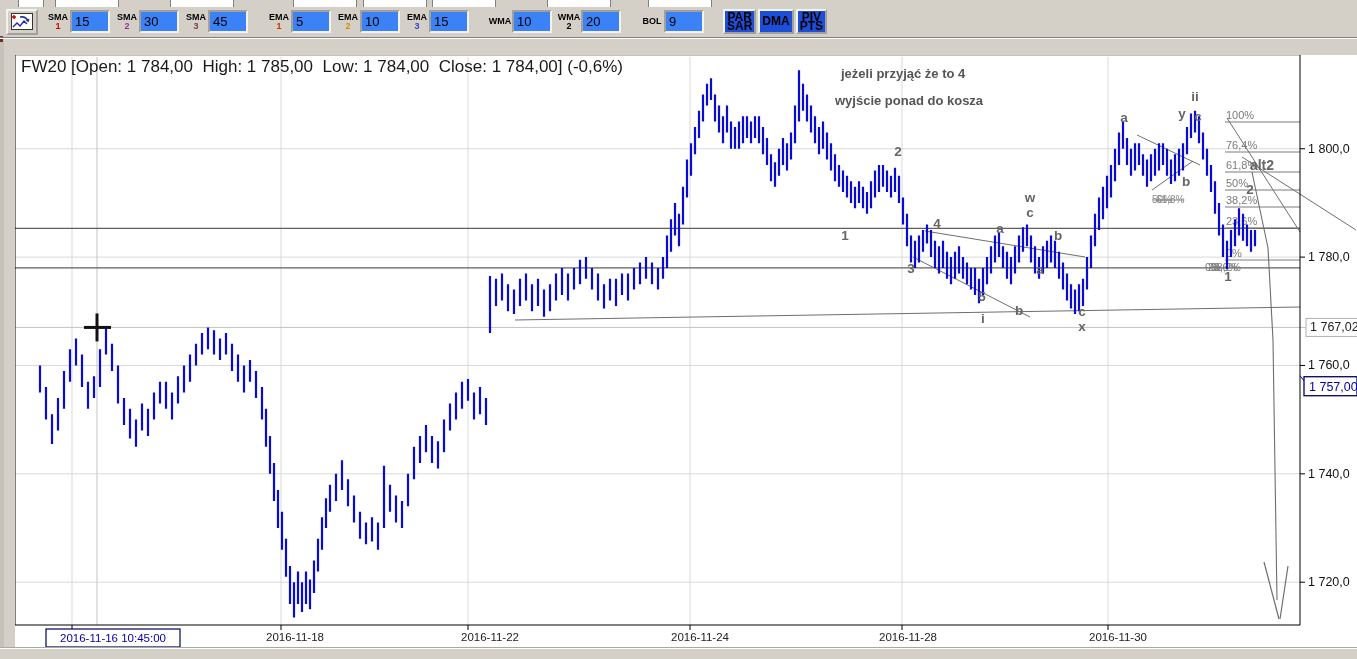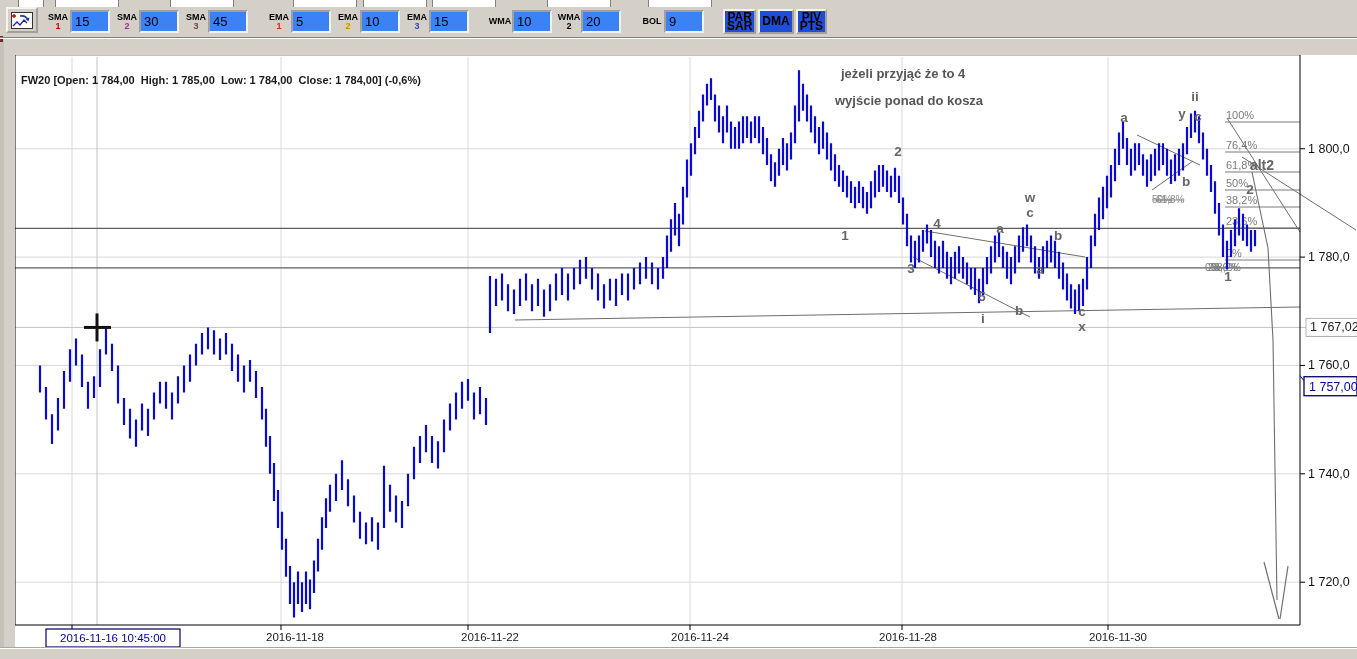--- a/index.html
+++ b/index.html
@@ -3,40 +3,40 @@
 <meta charset="utf-8">
 <style>
   html,body{margin:0;padding:0;background:#9a968e;}
   .screen{position:relative;width:1357px;height:659px;background:#d4d0c8;overflow:hidden;
           font-family:"Liberation Sans",sans-serif;-webkit-font-smoothing:none;}
   
   .top-strip{position:absolute;left:0;top:0;width:100%;height:7px;background:#d4d0c8;overflow:hidden;}
   .top-strip .sliver{position:absolute;top:-6px;height:12px;background:#fff;border:1px solid #808080;}
   
   .toolbar{position:absolute;left:0;top:7px;width:100%;height:29px;background:#d4d0c8;
-           display:flex;padding-left:6px;box-sizing:border-box;}
+           display:flex;align-items:center;padding-left:6px;box-sizing:border-box;}
   .icon-btn{width:32px;height:26px;background:#d4d0c8;border:2px outset #f5f3ef;display:flex;
             align-items:center;justify-content:center;margin-right:8px;}
   .icon-btn svg{display:block;}
   .tb-group{display:flex;align-items:center;margin-right:5px;}
   .tb-label{display:flex;flex-direction:column;align-items:center;justify-content:center;
             font-size:9px;font-weight:bold;color:#000;line-height:9px;min-width:24px;
             font-family:"Liberation Sans",sans-serif;}
   .tb-input{width:33px;height:19px;background:#3b82f6;border:2px inset #f5f3ef;font-size:13px;
             font-family:"Liberation Sans",sans-serif;padding:0 0 0 3px;color:#000;}
   .tb-btn{height:25px;min-width:25px;background:#1d4ed8;border:2px outset #f5f3ef;
           font-size:12px;font-weight:bold;line-height:9px;text-align:center;color:#000;
           padding:2px 2px;margin-right:2px;font-family:"Liberation Sans",sans-serif;}
   .gap{margin-left:14px;}
   .tb-divider{position:absolute;left:0;top:37px;width:100%;height:0;border-top:1px solid #808080;border-bottom:1px solid #fff;}
   
   .quote-line{position:absolute;left:14px;top:40px;font-size:12.5px;font-weight:600;color:#1a1a1a;white-space:pre;}
   
   .chart-panel{position:absolute;left:15px;top:55px;width:1342px;height:593px;background:#fff;}
-  .chart-title{position:absolute;left:6px;top:19px;font-size:11px;font-weight:700;color:#1a1a1a;white-space:pre;}
+  .chart-title{position:absolute;left:6px;top:2px;font-size:17px;font-weight:400;color:#1a1a1a;white-space:pre;}
   #chart-svg{position:absolute;left:0;top:0;}
   
   .status-bar{position:absolute;left:0;bottom:0;width:100%;height:11px;background:#d4d0c8;
               border-top:1px solid #aca899;box-shadow:inset 0 1px 0 #fff;font-size:8px;color:#444;}
   .left-edge{position:absolute;left:0;top:0;width:4px;height:100%;background:#c6c2ba;}
   .left-edge .maroon{position:absolute;left:0;top:22px;width:3px;height:20px;background:#7a2a22;}
 </style>
 </head>
 <body>
 

